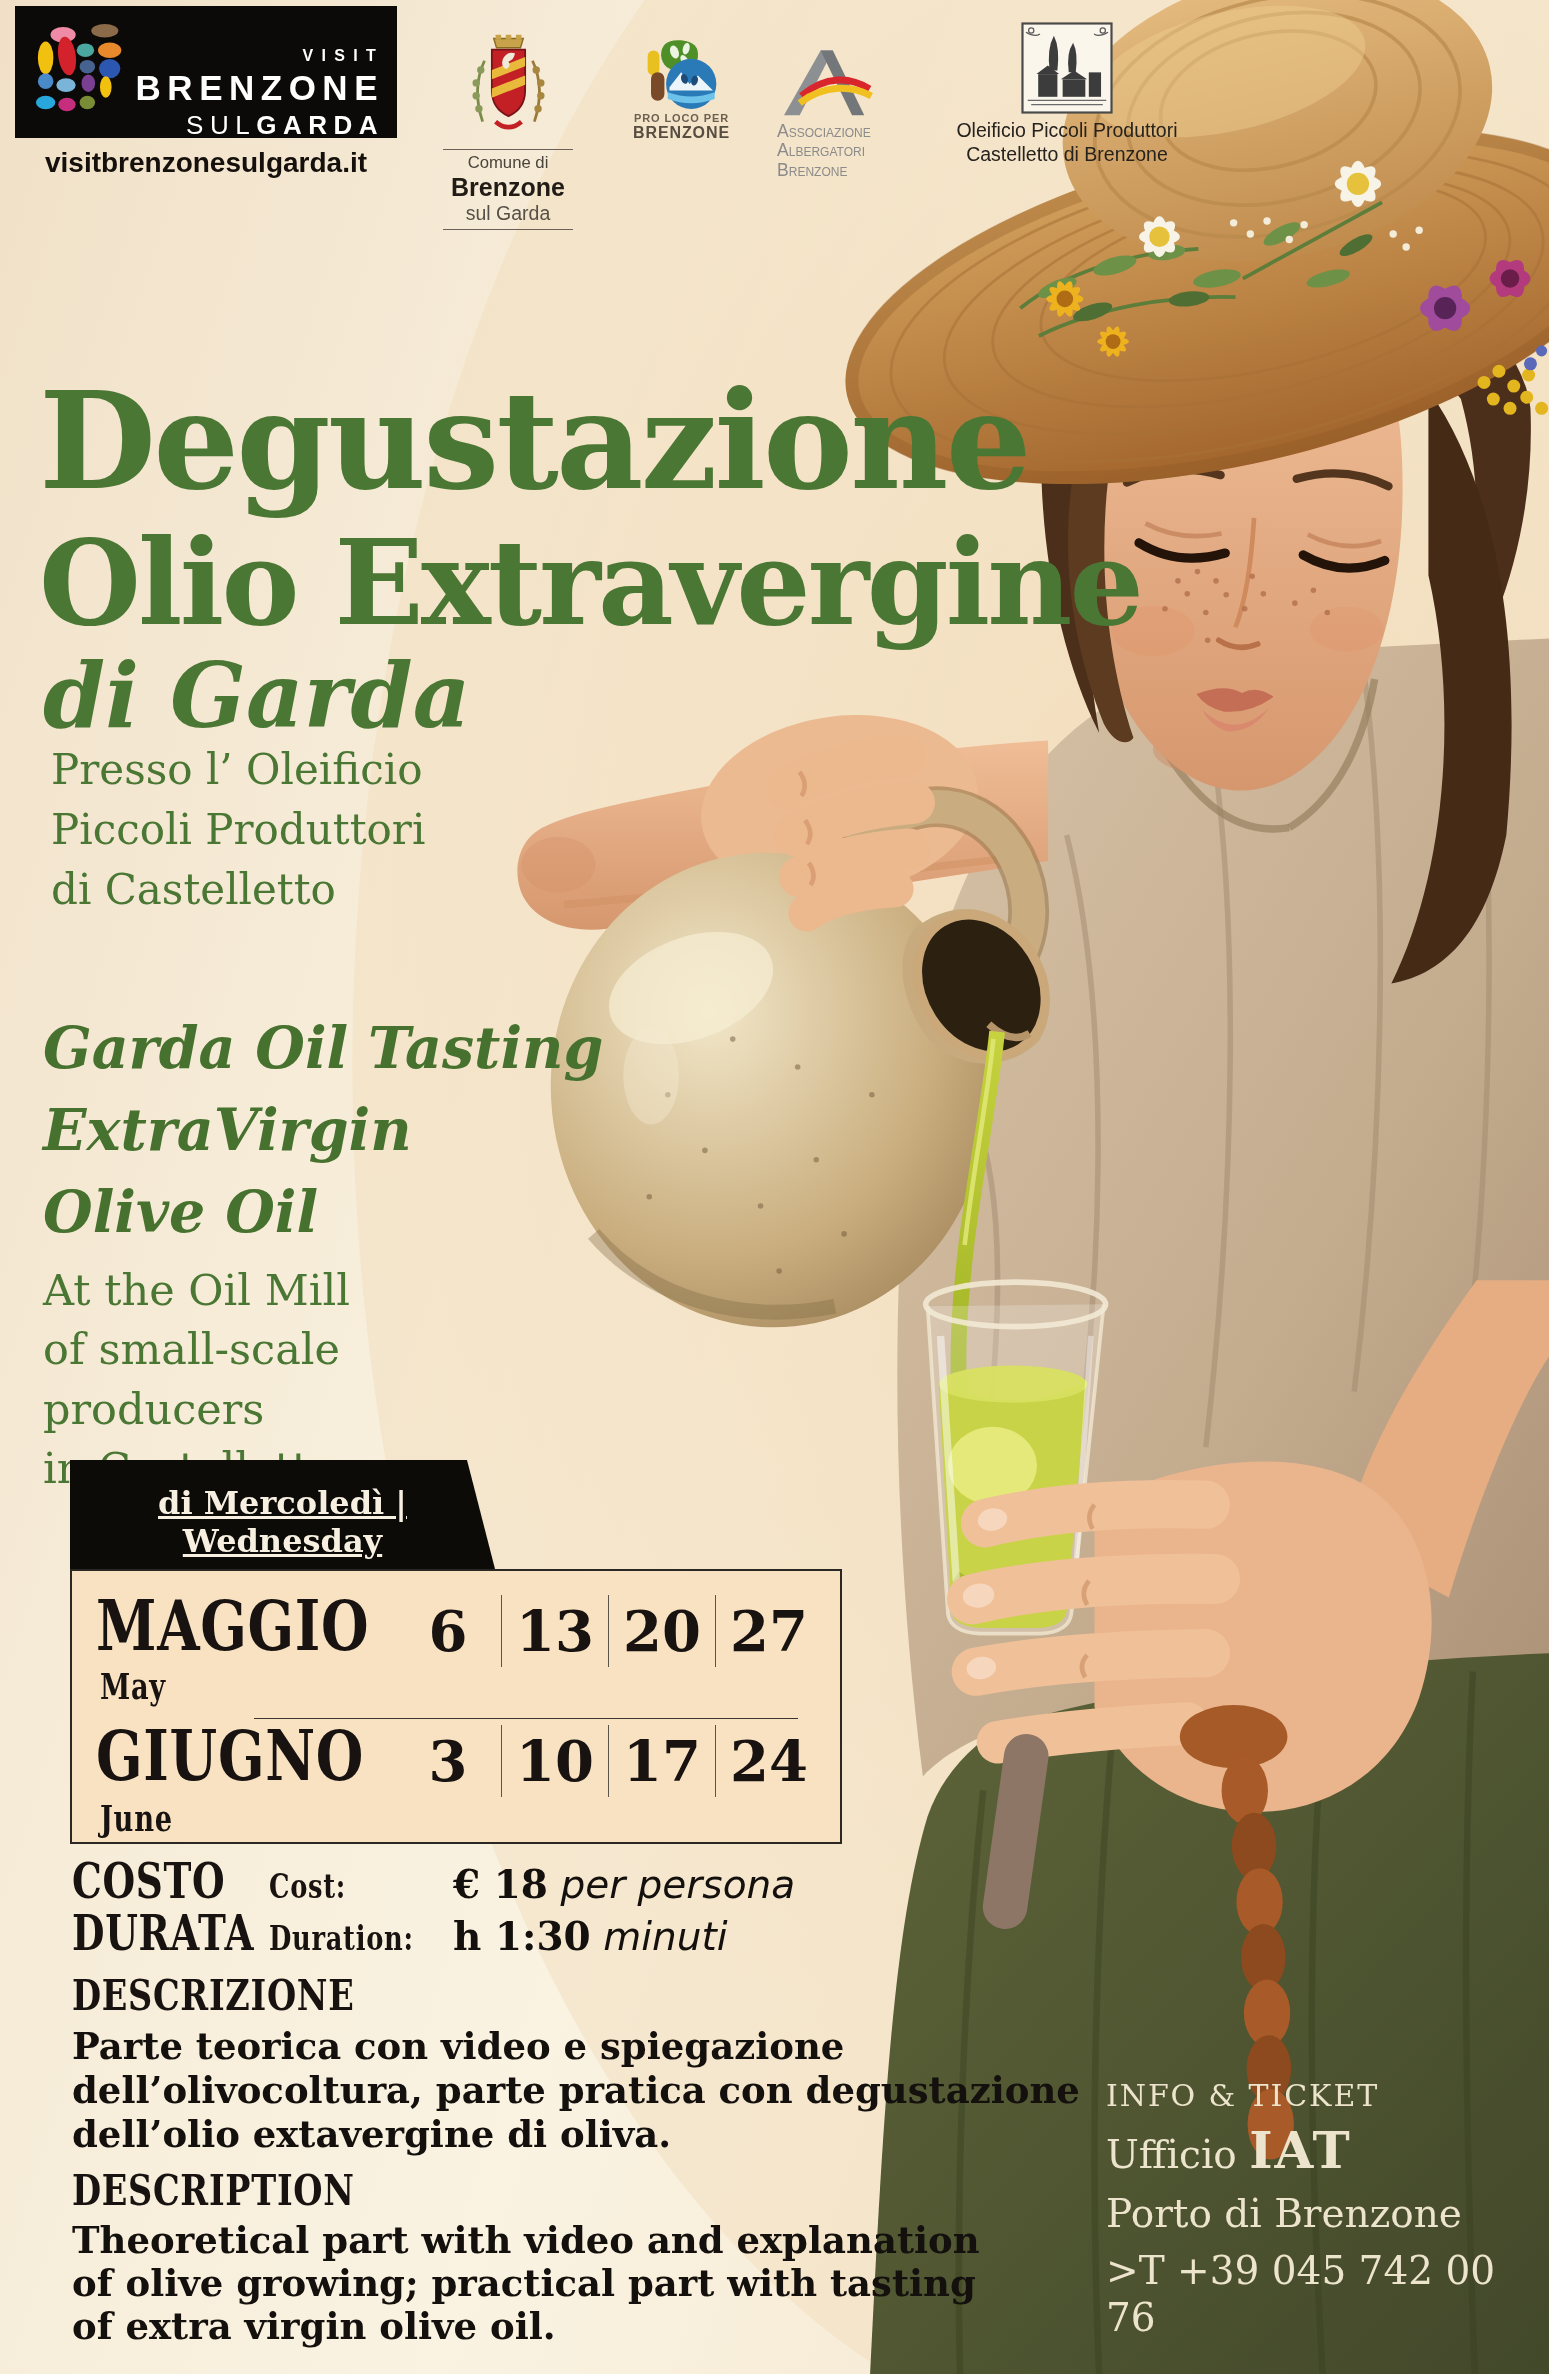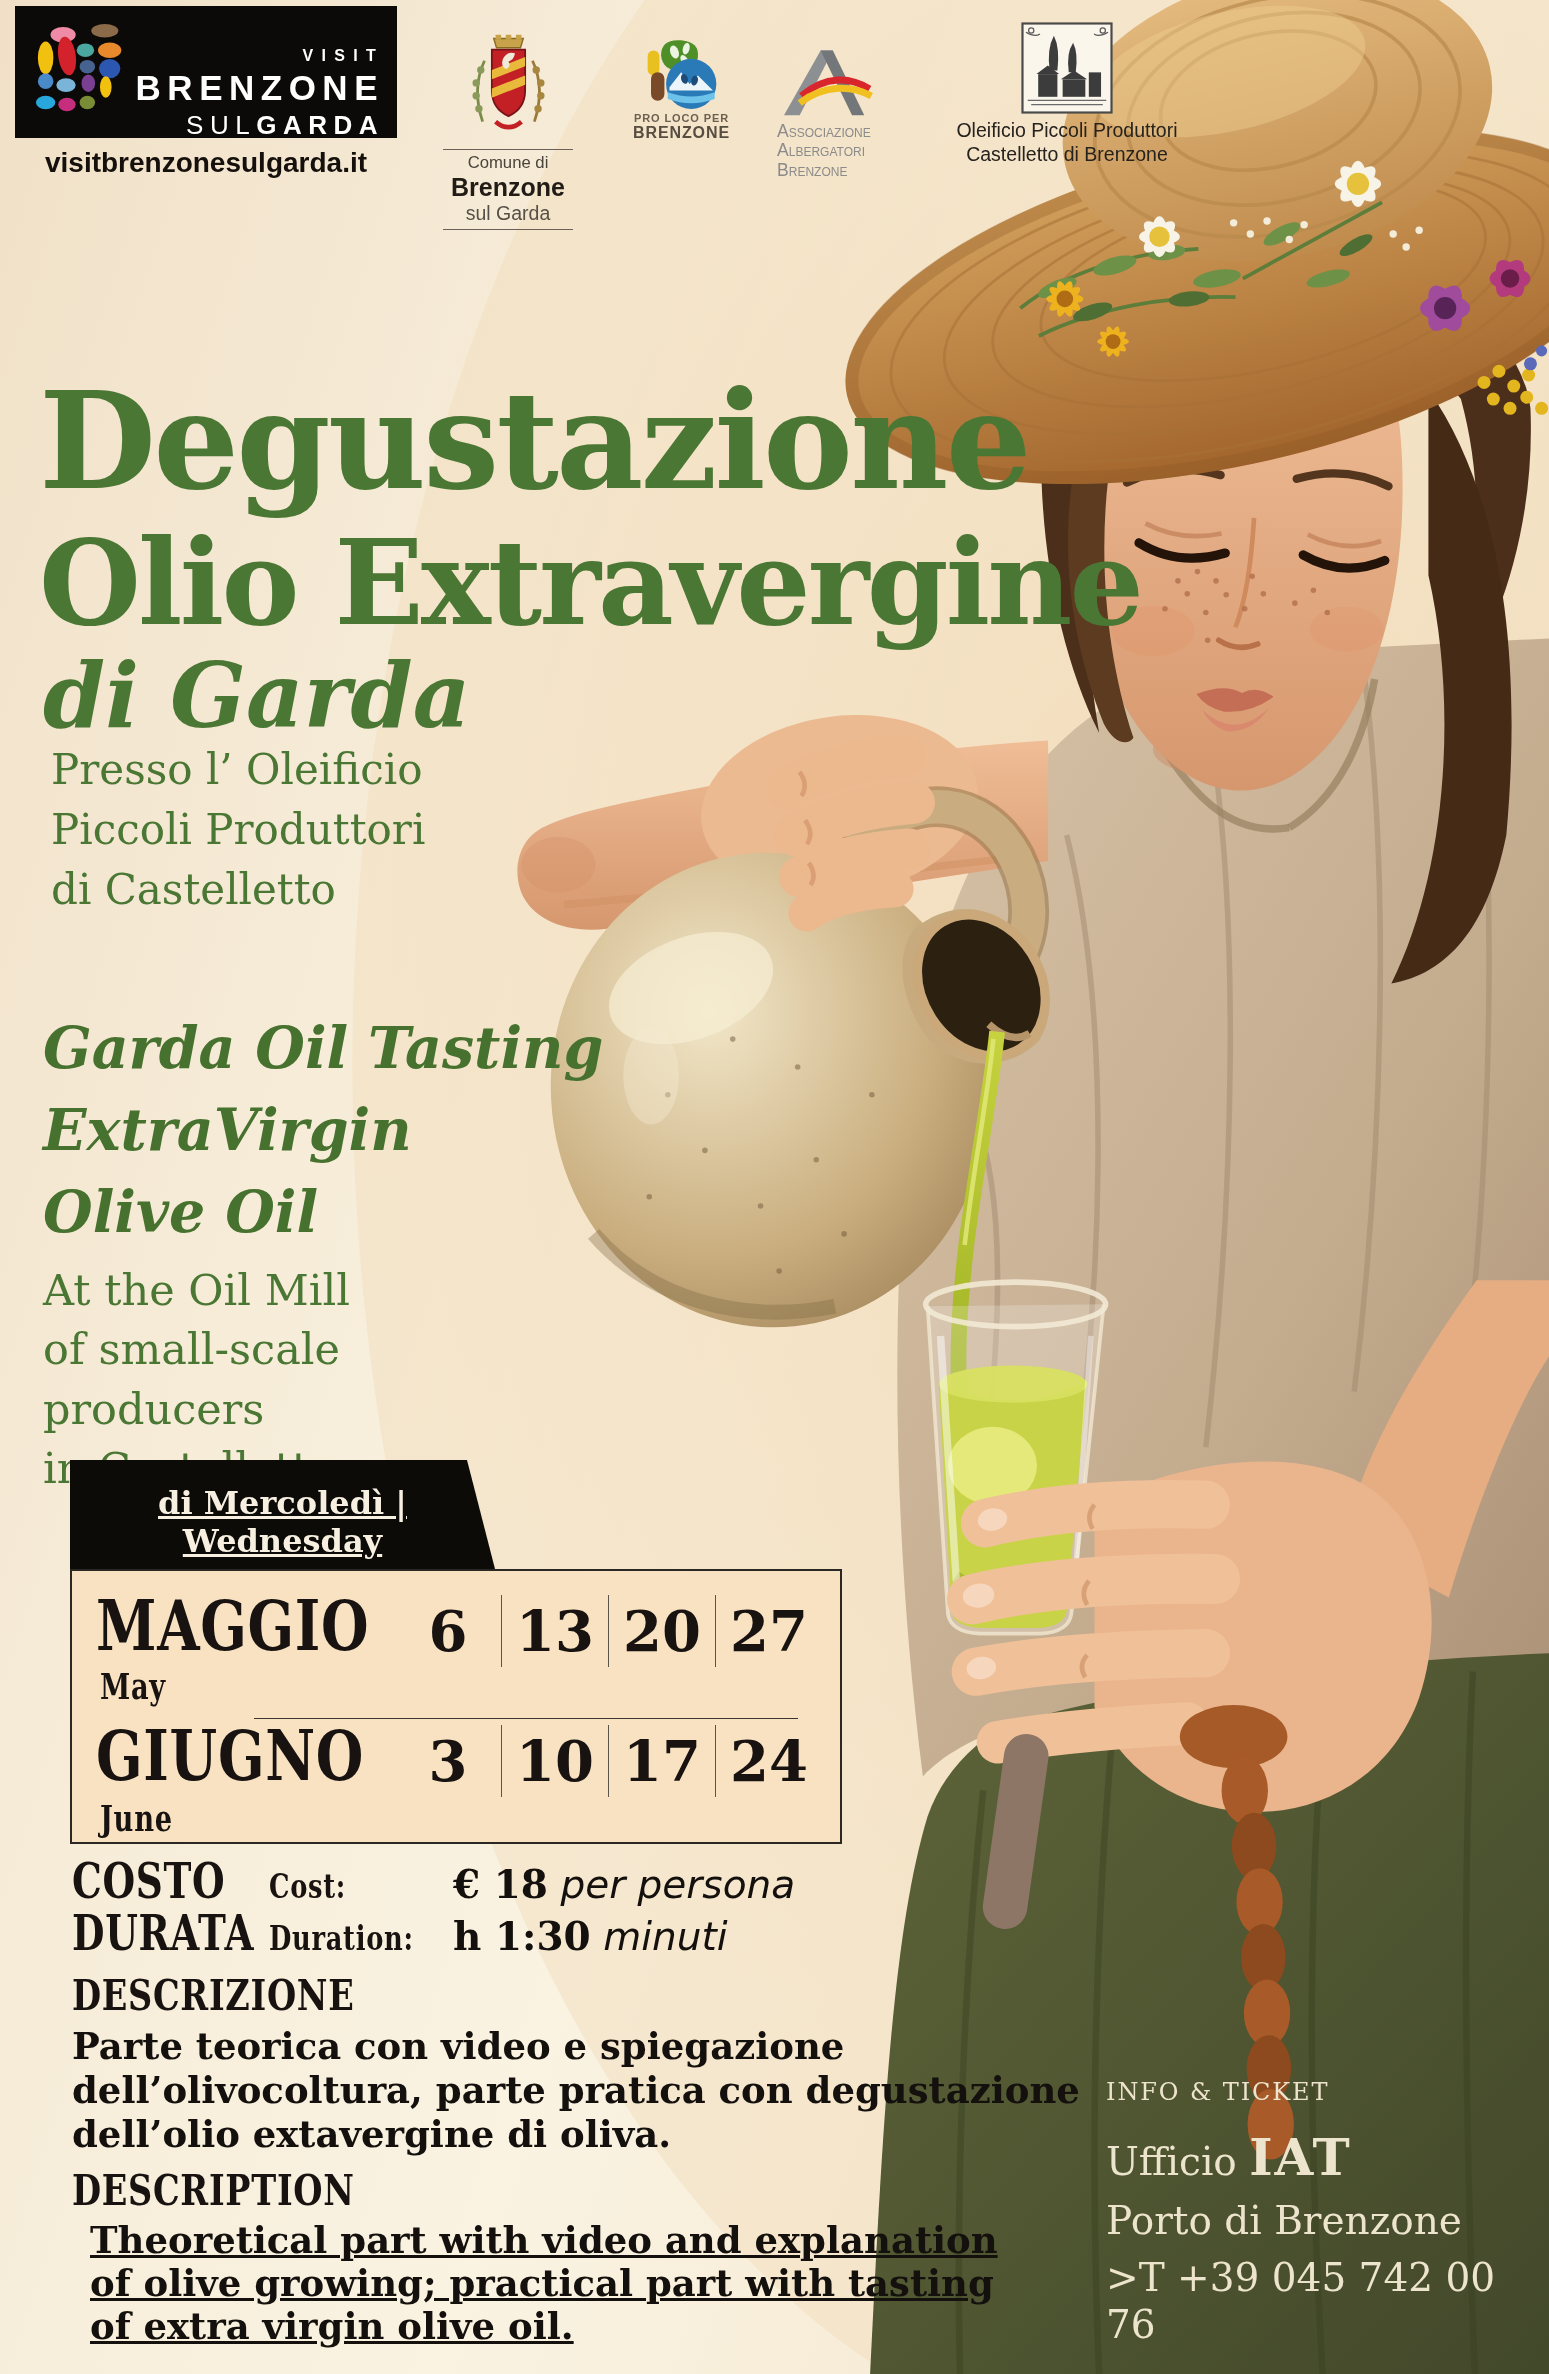--- a/index.html
+++ b/index.html
@@ -62,24 +62,24 @@
   #row-cost{top:1857px;}
   #row-dur{top:1909px;}
   .plabel{width:197px;font-size:48px;line-height:1;}
   .psub{width:184px;font-size:33px;line-height:1;}
   .pval{font-size:39px;color:#14100d;white-space:nowrap;}
   .pval b{font-weight:700;}
   .pval i{font-family:"DejaVu Sans","Liberation Sans",sans-serif;font-style:italic;font-weight:400;}
   #h-desc-it{left:72px;top:1974px;font-size:43px;line-height:1;}
   #desc-it{left:72px;top:2024px;font-size:37px;line-height:44px;font-weight:700;color:#14100d;}
   #h-desc-en{left:72px;top:2169px;font-size:43px;line-height:1;}
-  #desc-en{left:90px;top:2219px;font-size:37px;line-height:43px;font-weight:700;color:#14100d;text-decoration:underline;}
+  #desc-en{left:72px;top:2219px;font-size:37px;line-height:43px;font-weight:700;color:#14100d;}
   
   #info{left:1106px;top:2078px;width:436px;color:#ede4cd;}
-  #info .ih{font-size:24px;letter-spacing:1.9px;margin-bottom:22px;}
+  #info .ih{font-size:30px;letter-spacing:1.9px;margin-bottom:8px;}
   #info .il{font-size:39px;margin-bottom:10.2px;line-height:1.2;}
   #info .il .iat{font-size:50px;font-weight:700;letter-spacing:1.9px;}
   #photo{left:0;top:0;width:1549px;height:2375px;}
   .txt{z-index:3;}
 </style>
 </head>
 <body>
 
 <div id="poster">
 

